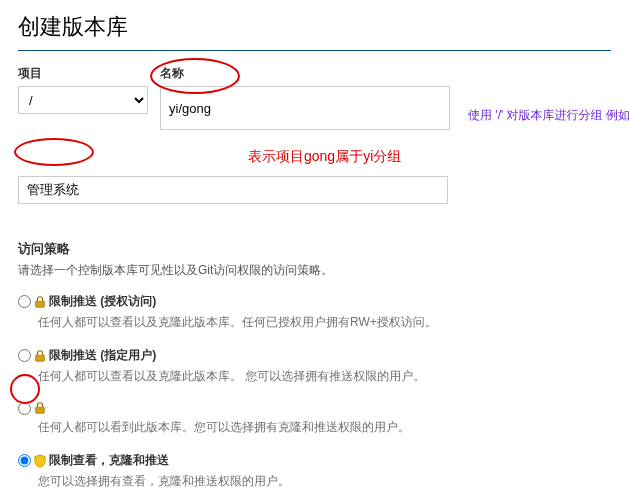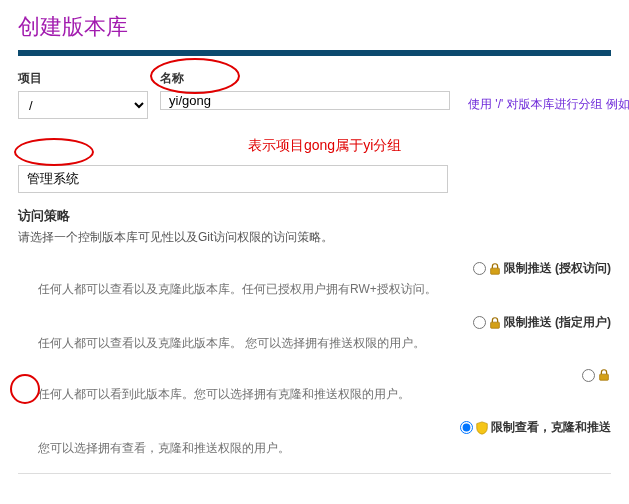--- a/index.html
+++ b/index.html
@@ -8,23 +8,23 @@
       font-size: 13px;
       color: #333;
       background: #fff;
       width: 629px;
       padding: 12px 18px;
       position: relative;
     }
     .page-title {
       font-size: 22px;
       font-weight: normal;
-      color: #a21caf;
+      color: #000000;
       padding-bottom: 8px;
-      border-bottom: 6px solid #0c4a6e;
+      border-bottom: 1px solid #0c4a6e;
       margin-bottom: 14px;
     }
     .field-row {
       display: flex;
       gap: 12px;
       margin-bottom: 6px;
     }
     .field-col { display: flex; flex-direction: column; }
     .field-label {
       font-size: 12px;
@@ -35,21 +35,21 @@
     .select-project {
       width: 130px;
       height: 28px;
       border: 1px solid #ccc;
       padding: 0 6px;
       font-size: 13px;
       background: #fff;
     }
     .input-name {
       width: 290px;
-      height: 19px;
+      height: 44px;
       border: 1px solid #ccc;
       padding: 0 8px;
       font-size: 13px;
     }
     .hint {
       font-size: 12px;
       color: #6d28d9;
       align-self: flex-end;
       padding-bottom: 6px;
       margin-left: 6px;
@@ -59,42 +59,41 @@
       color: #e00000;
       font-size: 14px;
       margin: 18px 0 10px 230px;
     }
     .desc-input {
       width: 430px;
       height: 28px;
       border: 1px solid #ccc;
       padding: 12px 8px;
       font-size: 13px;
-      margin-bottom: 14px;
+      margin-bottom: 36px;
     }
     .section-title {
       font-size: 13px;
       font-weight: bold;
       margin-bottom: 4px;
     }
     .section-sub {
       font-size: 12px;
       color: #555;
       margin-bottom: 14px;
     }
     .policy-option {
       margin-bottom: 14px;
       padding-bottom: 2px;
     }
     .policy-head {
       display: flex;
       align-items: center;
       gap: 2px;
       margin-bottom: 4px;
-      justify-content: flex-end;
     }
     .policy-head input[type="radio"] {
       width: 13px; height: 13px;
     }
     .policy-label {
       font-size: 12px;
       font-weight: bold;
       color: #333;
     }
     .policy-desc {

